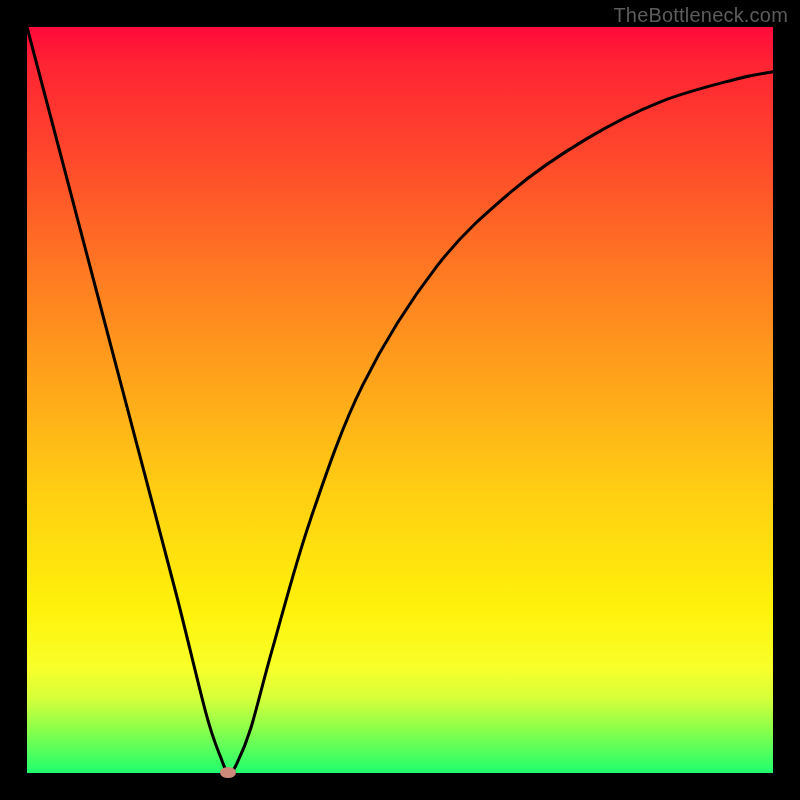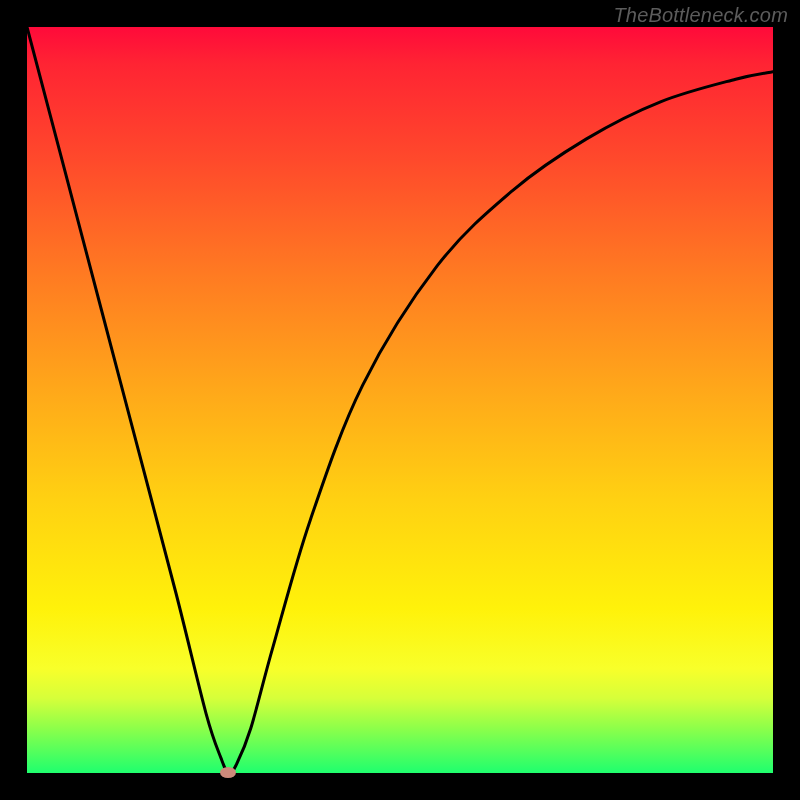--- a/index.html
+++ b/index.html
@@ -9,21 +9,20 @@
     height: 800px;
     overflow: hidden;
     background: #000;
     font-family: Arial, Helvetica, sans-serif;
   }
   .frame {
     position: relative;
     width: 800px;
     height: 800px;
     background: #000;
-    font-style: italic;
   }
   .plot-area {
     position: absolute;
     left: 27px;
     top: 27px;
     width: 746px;
     height: 746px;
     
     background: linear-gradient(
       to bottom,

